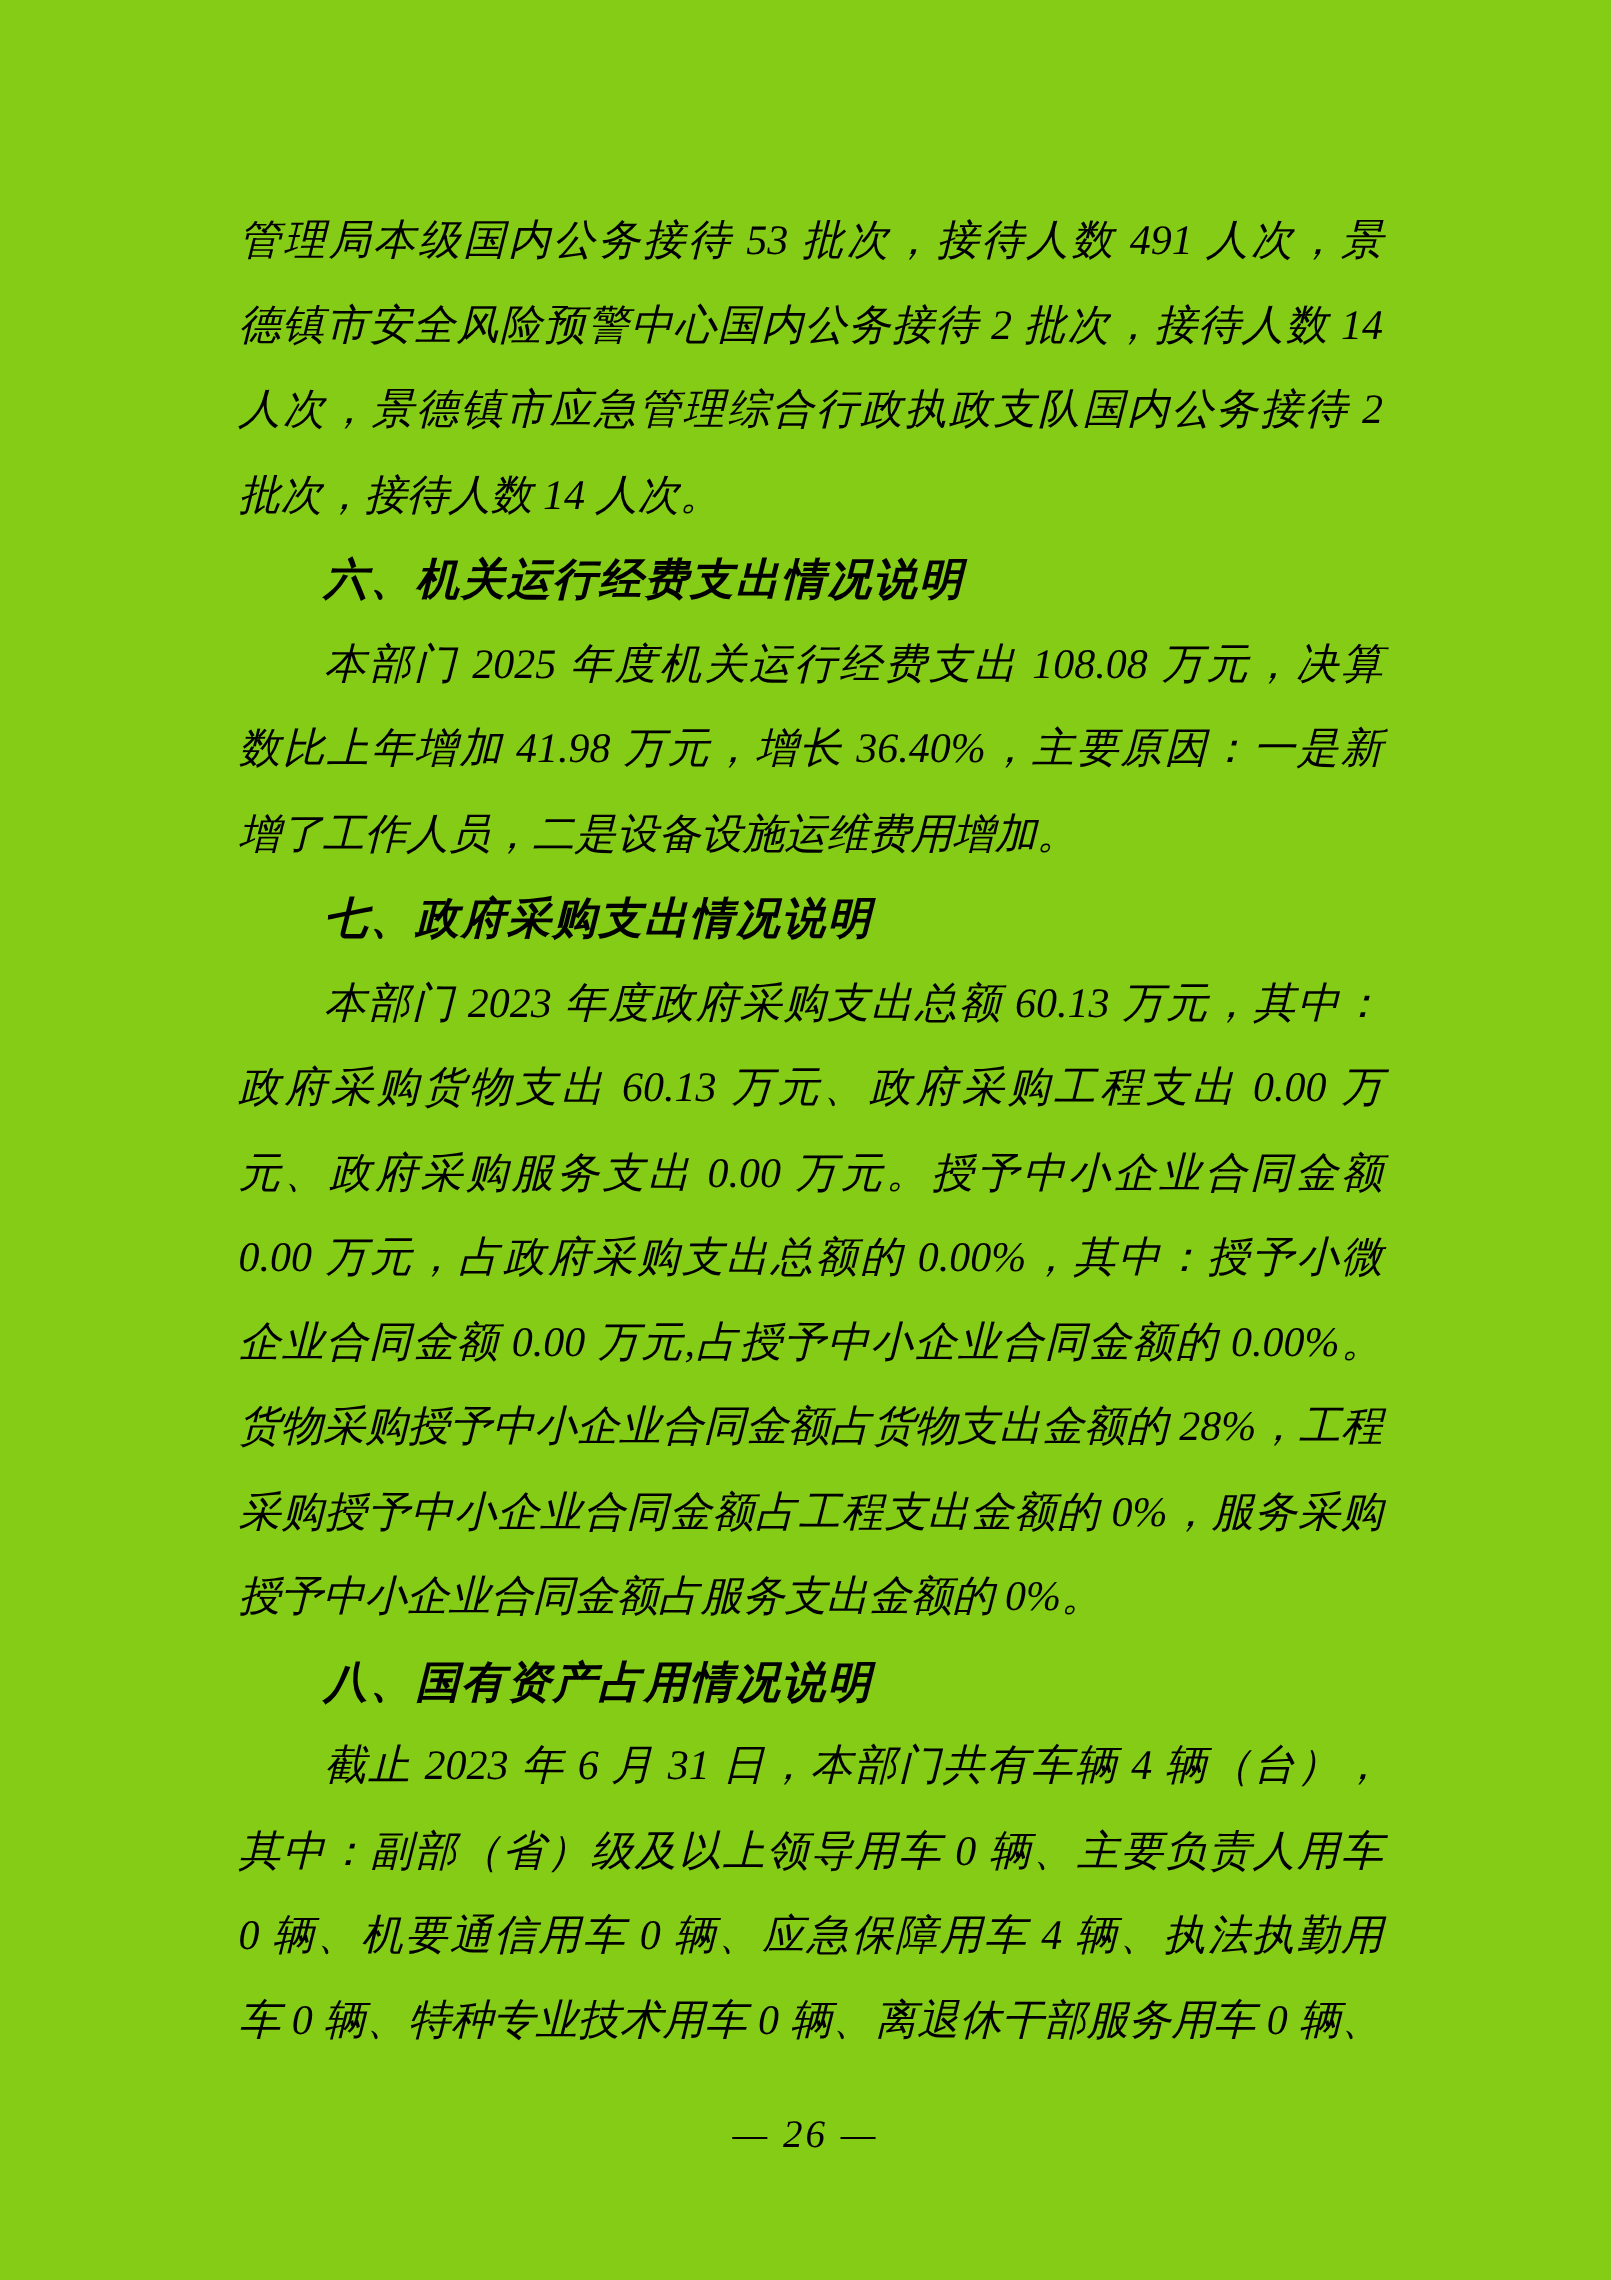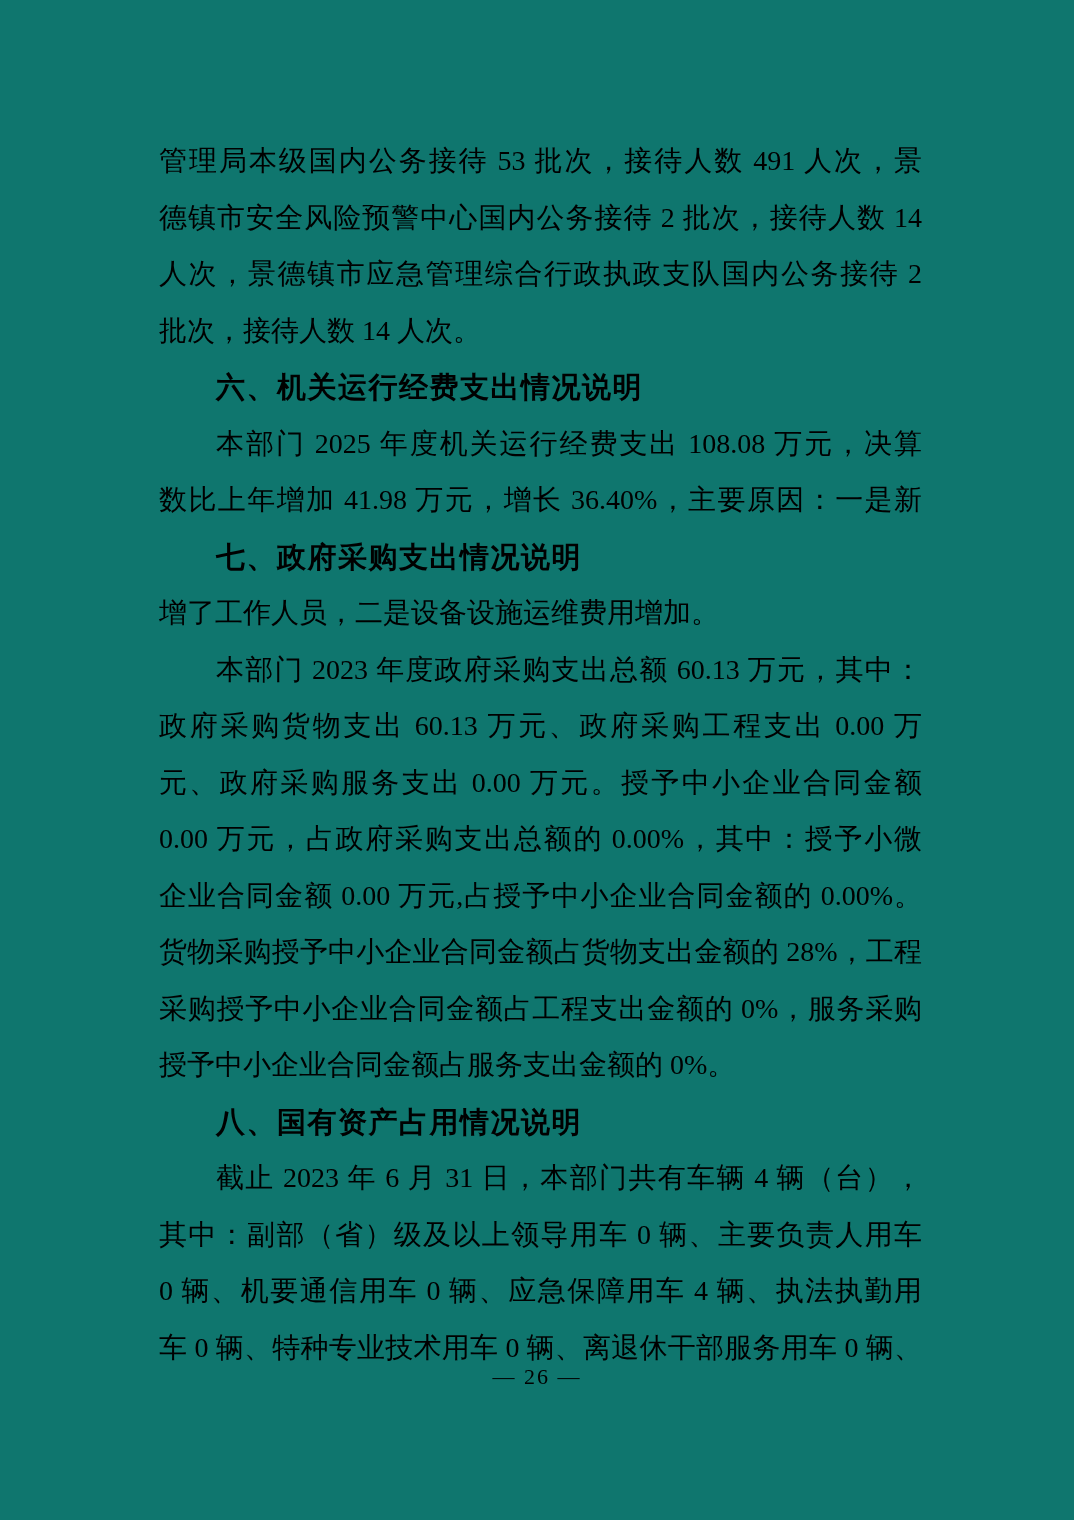--- a/index.html
+++ b/index.html
@@ -4,22 +4,23 @@
 <style>
   html, body {
     margin: 0;
     padding: 0;
     background: #ffffff;
   }
   .page {
     position: relative;
     width: 1074px;
     height: 1520px;
-    background: #0f766e;
+    background: #84cc16;
     overflow: hidden;
+    font-style: italic;
   }
   .content {
     position: absolute;
     left: 159px;
     top: 133px;
     width: 763px;
   }
   .line {
     font-family: "Liberation Serif", "DejaVu Serif", serif;
     font-size: 28px;
@@ -39,45 +40,45 @@
     font-family: "Liberation Sans", "DejaVu Sans", sans-serif;
     font-weight: 700;
     font-size: 29px;
     letter-spacing: 1.5px;
     text-indent: 57px;
     text-align: left;
     text-align-last: left;
   }
   .footer {
     position: absolute;
-    top: 1360px;
+    top: 1406px;
     left: 0;
     width: 100%;
     text-align: center;
     font-family: "Liberation Serif", "DejaVu Serif", serif;
-    font-size: 22px;
+    font-size: 26px;
     line-height: 34px;
     color: #000000;
     letter-spacing: 2px;
   }
 </style>
 </head>
 <body>
 
 <div class="page">
   <div class="content">
     <div class="line fill">管理局本级国内公务接待 53 批次，接待人数 491 人次，景</div>
     <div class="line fill">德镇市安全风险预警中心国内公务接待 2 批次，接待人数 14</div>
     <div class="line fill">人次，景德镇市应急管理综合行政执政支队国内公务接待 2</div>
     <div class="line">批次，接待人数 14 人次。</div>
     <div class="line heading">六、机关运行经费支出情况说明</div>
     <div class="line fill indent">本部门 2025 年度机关运行经费支出 108.08 万元，决算</div>
     <div class="line fill">数比上年增加 41.98 万元，增长 36.40%，主要原因：一是新</div>
+    <div class="line">增了工作人员，二是设备设施运维费用增加。</div>
     <div class="line heading">七、政府采购支出情况说明</div>
-    <div class="line">增了工作人员，二是设备设施运维费用增加。</div>
     <div class="line fill indent">本部门 2023 年度政府采购支出总额 60.13 万元，其中：</div>
     <div class="line fill">政府采购货物支出 60.13 万元、政府采购工程支出 0.00 万</div>
     <div class="line fill">元、政府采购服务支出 0.00 万元。授予中小企业合同金额</div>
     <div class="line fill">0.00 万元，占政府采购支出总额的 0.00%，其中：授予小微</div>
     <div class="line fill">企业合同金额 0.00 万元,占授予中小企业合同金额的 0.00%。</div>
     <div class="line fill">货物采购授予中小企业合同金额占货物支出金额的 28%，工程</div>
     <div class="line fill">采购授予中小企业合同金额占工程支出金额的 0%，服务采购</div>
     <div class="line">授予中小企业合同金额占服务支出金额的 0%。</div>
     <div class="line heading">八、国有资产占用情况说明</div>
     <div class="line fill indent">截止 2023 年 6 月 31 日，本部门共有车辆 4 辆（台），</div>

